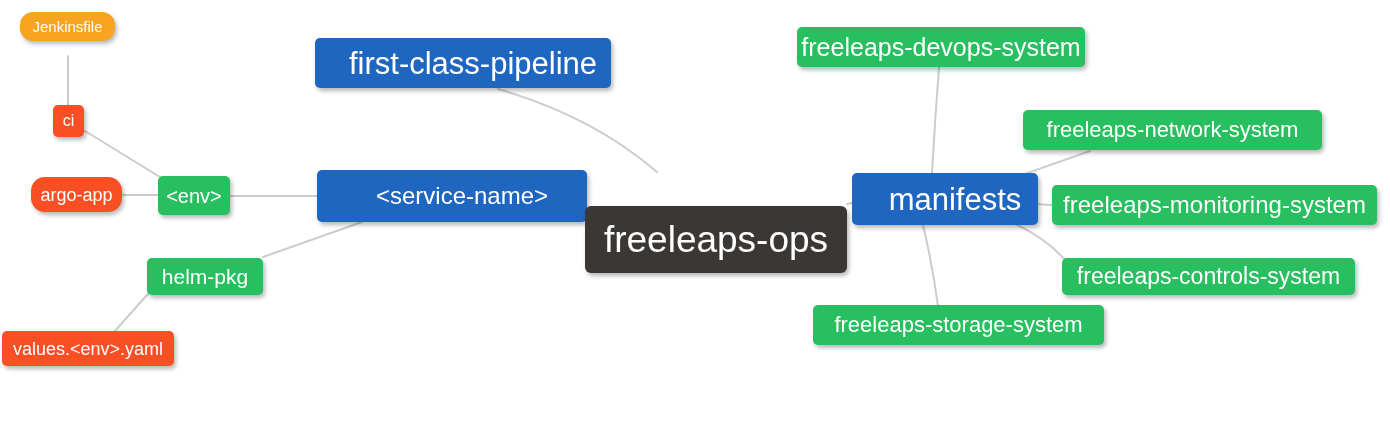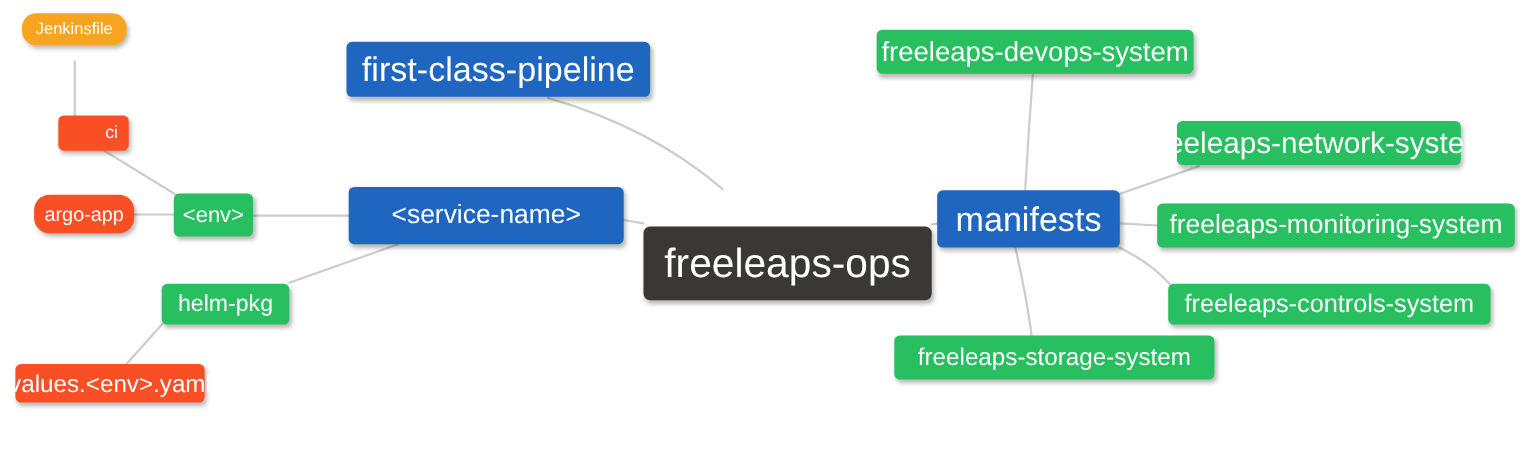--- a/index.html
+++ b/index.html
@@ -29,21 +29,21 @@
     justify-content: center;
     color: var(--text, #ffffff);
     border-radius: 5px;
     box-shadow: 2px 3px 4px rgba(0,0,0,0.28);
     white-space: nowrap;
     cursor: pointer;
     line-height: 1;
     user-select: none;
   }
   .root   { background: var(--root-bg, #3b3735); border-radius: 6px; margin-top: 34px; }
-  .branch { background: var(--branch-bg, #1f66c1); }
+  .branch { background: var(--branch-bg, #1f66c1); padding-left: 20px; }
   .green  { background: var(--green-bg, #27bf5f); }
   .red    { background: var(--red-bg, #fa4e24); }
   .amber  { background: var(--amber-bg, #f7a420); }
 </style>
 </head>
 <body>
 
 <div class="canvas">
 
   <svg class="edge-layer" width="1390" height="421" viewBox="0 0 1390 421">
@@ -58,41 +58,41 @@
     <path class="edge" d="M847,204 L852,203"></path>
     <path class="edge" d="M932,173 Q935,120 939,67"></path>
     <path class="edge" d="M1013,178 L1090,151"></path>
     <path class="edge" d="M1018,203 L1052,205"></path>
     <path class="edge" d="M1011,222 Q1045,237 1064,259"></path>
     <path class="edge" d="M923,225 Q933,268 938,306"></path>
   </svg>
 
   <div class="node amber" style="left:20px;  top:12px;  width:95px;  height:29px; font-size:15px;border-radius:13px;">Jenkinsfile</div>
 
-  <div class="node red" style="left:53px;  top:105px; width:31px;  height:32px; font-size:16px;padding-left:33px;">ci</div>
+  <div class="node red" style="left:53px;  top:105px; width:31px;  height:32px; font-size:16px;">ci</div>
 
   <div class="node red" style="left:31px;  top:177px; width:91px;  height:35px; font-size:18px;border-radius:14px;">argo-app</div>
 
   <div class="node green" style="left:158px; top:176px; width:72px;  height:39px; font-size:20px;">&lt;env&gt;</div>
 
   <div class="node green" style="left:147px; top:258px; width:116px; height:37px; font-size:21px;">helm-pkg</div>
 
-  <div class="node red" style="left:14px;   top:331px; width:172px; height:35px; font-size:22px;">values.&lt;env&gt;.yaml</div>
+  <div class="node red" style="left:2px;   top:331px; width:172px; height:35px; font-size:18px;">values.&lt;env&gt;.yaml</div>
 
   <div class="node branch" style="left:315px; top:38px;  width:276px; height:50px; font-size:31px;">first-class-pipeline</div>
 
   <div class="node branch" style="left:317px; top:170px; width:250px; height:52px; font-size:24px;">&lt;service-name&gt;</div>
 
   <div class="node root" style="left:585px; top:172px; width:262px; height:67px; font-size:37px;">freeleaps-ops</div>
 
   <div class="node branch" style="left:852px; top:173px; width:166px; height:52px; font-size:31px;">manifests</div>
 
   <div class="node green" style="left:797px; top:27px;  width:288px; height:40px; font-size:25px;">freeleaps-devops-system</div>
 
-  <div class="node green" style="left:1070px;top:110px; width:258px; height:40px; font-size:27px;">freeleaps-network-system</div>
+  <div class="node green" style="left:1023px;top:110px; width:299px; height:40px; font-size:22px;">freeleaps-network-system</div>
 
   <div class="node green" style="left:1052px;top:185px; width:325px; height:40px; font-size:24px;">freeleaps-monitoring-system</div>
 
   <div class="node green" style="left:1062px;top:258px; width:293px; height:37px; font-size:23px;">freeleaps-controls-system</div>
 
   <div class="node green" style="left:813px; top:305px; width:291px; height:40px; font-size:22px;">freeleaps-storage-system</div>
 
 </div>
 
 </body></html>

